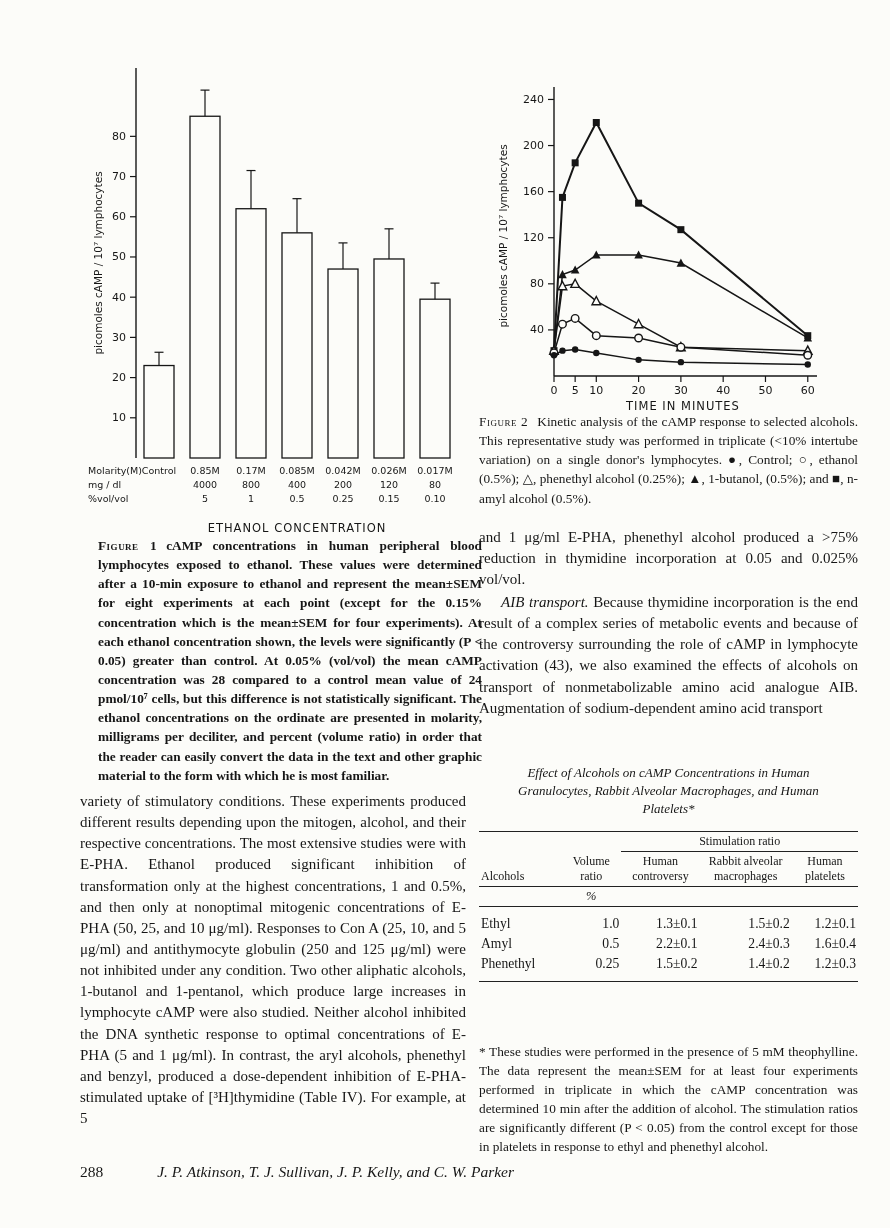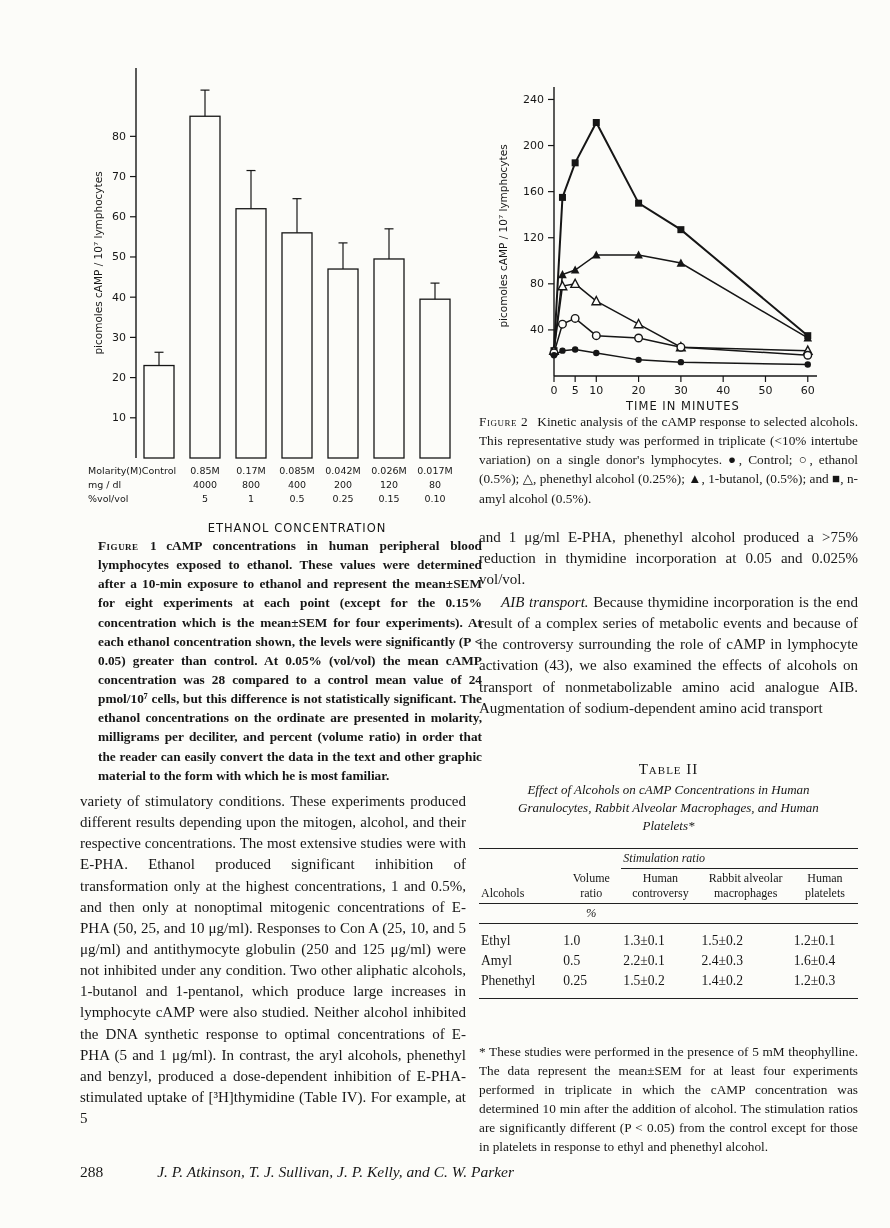--- a/index.html
+++ b/index.html
@@ -16,27 +16,27 @@
   .body-text { font-size:15px; line-height:1.41; text-align:justify; }
   .indent { text-indent:22px; }
   .lead-it { font-style:italic; }
   svg text { font-family:"DejaVu Sans", sans-serif; fill:#161616; }
   
   .tbl-title { text-align:center; font-variant:small-caps; font-size:15px; letter-spacing:1px; }
   .tbl-subtitle { text-align:center; font-style:italic; font-size:13px; line-height:1.4; margin-top:3px; padding:0 14px; }
   table.tbl { width:100%; border-collapse:collapse; margin-top:12px;
               border-top:1.3px solid #222; border-bottom:1.3px solid #222; }
   table.tbl td, table.tbl th { font-weight:normal; padding:2px 2px; }
-  .span-head { text-align:left; font-size:12px; border-bottom:1px solid #222; padding:5px 2px 4px;font-style:italic; }
+  .span-head { text-align:center; font-size:12px; border-bottom:1px solid #222; padding:5px 2px 4px; }
   .head-row th { border-bottom:1px solid #222; text-align:center; font-size:12px;
                  vertical-align:bottom; line-height:1.25; padding:5px 2px 6px; }
   .head-row th.al { text-align:left; }
   .unit-row td { border-bottom:1px solid #222; font-style:italic; text-align:center;
                  font-size:12.5px; padding:2px 2px 3px; }
-  .data-row td { font-size:13.6px; text-align:left; padding:3.5px 2px; }
+  .data-row td { font-size:13.6px; text-align:right; padding:3.5px 2px; }
   .data-row td:first-child { text-align:left; padding-left:2px; }
   .data-row.first td { padding-top:9px; }
   .data-row.last td { padding-bottom:9px; }
   .footnote { font-size:13.3px; line-height:1.43; text-align:justify; }
   .footer { font-size:15.5px; }
   .footer .authors { font-style:italic; margin-left:50px; }
 </style>
 </head>
 <body>
 
@@ -205,21 +205,20 @@
   <p class="abs caption" style="left:479px; top:412px; width:379px;">
     <span class="sc-label">Figure 2</span><span>Kinetic analysis of the cAMP response to selected alcohols. This representative study was performed in triplicate (&lt;10% intertube variation) on a single donor's lymphocytes. ●, Control; ○, ethanol (0.5%); △, phenethyl alcohol (0.25%); ▲, 1-butanol, (0.5%); and ■, n-amyl alcohol (0.5%).</span>
   </p>
 
   <p class="abs body-text" style="left:479px; top:527px; width:379px;">and 1 μg/ml E-PHA, phenethyl alcohol produced a &gt;75% reduction in thymidine incorporation at 0.05 and 0.025% vol/vol.</p>
   <p class="abs body-text indent" style="left:479px; top:592px; width:379px;">
     <span class="lead-it">AIB transport.</span><span> Because thymidine incorporation is the end result of a complex series of metabolic events and because of the controversy surrounding the role of cAMP in lymphocyte activation (43), we also examined the effects of alcohols on transport of nonmetabolizable amino acid analogue AIB. Augmentation of sodium-dependent amino acid transport</span>
   </p>
 
   <div class="abs" style="left:479px; top:761px; width:379px;">
-    <div class="tbl-title">Table II</div>
     <div class="tbl-subtitle">Effect of Alcohols on cAMP Concentrations in Human Granulocytes, Rabbit Alveolar Macrophages, and Human Platelets*</div>
     <table class="tbl">
       <colgroup>
         <col style="width:82px">
           <col style="width:60px">
           <col style="width:78px">
           <col style="width:92px">
           <col style="width:66px">
       </colgroup>
       <tbody>

